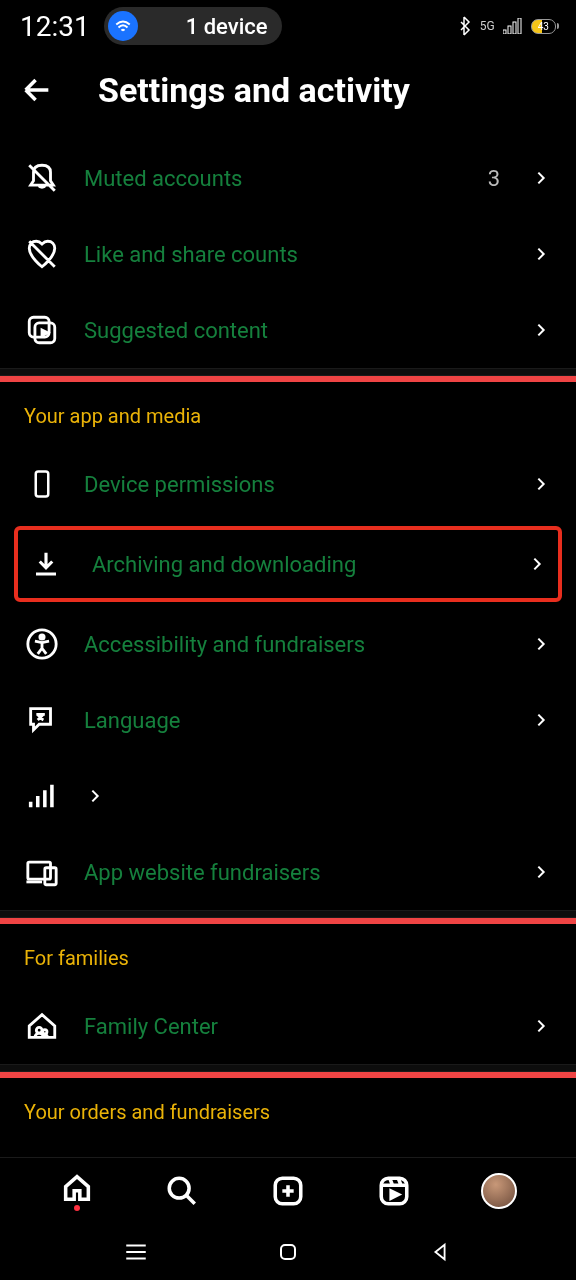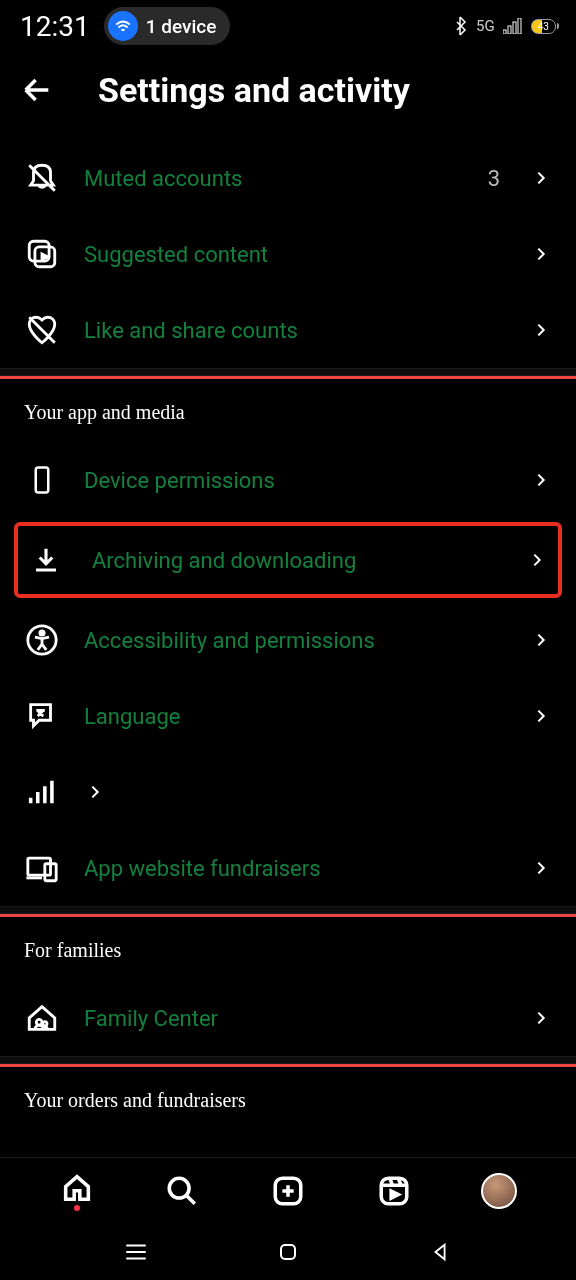--- a/index.html
+++ b/index.html
@@ -31,21 +31,21 @@
 }
 .wifi-circle {
   width: 30px;
   height: 30px;
   background: #1a73ff;
   border-radius: 50%;
   display: flex;
   align-items: center;
   justify-content: center;
 }
-.device-text { font-size: 19px; font-weight: 500; }
+.device-text { font-size: 22px; font-weight: 500; margin-left: 40px; }
 .status-right { display: flex; align-items: center; gap: 8px; }
 .battery-pill {
   border: 1.5px solid #999;
   border-radius: 7px;
   padding: 1px 6px;
   font-size: 10px;
   position: relative;
   background: linear-gradient(to right, #f5c518 43%, transparent 43%);
 }
 .battery-pill::after {
@@ -61,25 +61,24 @@
 .header {
   display: flex;
   align-items: center;
   padding: 18px 20px 30px;
   gap: 24px;
 }
 .back-arrow { width: 34px; height: 34px; display: flex; align-items: center; justify-content: center; }
 .header-title { font-size: 34px; font-weight: 700; flex: 1; text-align: left; margin-left: 20px; }
 .section { padding: 0; }
 .section-header {
-  color: #ffffff;
+  color: #eab308;
   font-size: 20px;
   padding: 22px 24px 18px;
-  border-top: 3px solid #ef4444;
-  font-family: Liberation Serif, serif;
+  border-top: 6px solid #ef4444;
 }
 .divider { height: 8px; background: #0d0d0d; border-top: 1px solid #1a1a1a; border-bottom: 1px solid #1a1a1a; }
 .setting-row {
   display: flex;
   align-items: center;
   padding: 20px 24px;
   gap: 24px;
 }
 .setting-row.highlighted {
   border: 4px solid #e82e1e;
@@ -140,21 +139,21 @@
             <path d="M3 10 Q12 2 21 10 M6 14 Q12 8 18 14 M10 18 Q12 16 14 18"></path>
           </svg>
       </div>
       <span class="device-text">1 device</span>
     </div>
   </div>
   <div class="status-right">
     <svg width="16" height="20" viewBox="0 0 12 20" stroke="#ccc" stroke-width="1.5">
         <path d="M6 1 L6 19 M6 1 L11 6 L3 14 M6 19 L11 14 L3 6"></path>
       </svg>
-    <span style="font-size:15px;color:#ccc">5G</span>
+    <span style="font-size:12px;color:#ccc">5G</span>
     <svg width="20" height="16" viewBox="0 0 20 16" fill="#ccc" stroke="none">
         <rect x="0" y="12" width="3" height="4"></rect>
         <rect x="5" y="8" width="3" height="8"></rect>
         <rect x="10" y="4" width="3" height="12"></rect>
         <rect x="15" y="0" width="3" height="16"></rect>
       </svg>
     <span class="battery-pill">43</span>
   </div>
 </div>
 
@@ -169,20 +168,34 @@
 
 <div class="section">
   <div class="setting-row">
     <div class="row-icon">
       <svg width="34" height="34" viewBox="0 0 24 24" stroke-width="2">
           <path d="M6 8 C6 4 9 3 12 3 C15 3 18 4 18 8 L18 14 L20 17 H4 L6 14 Z M10 17 C10 19 14 19 14 17 M3 3 L21 21"></path>
         </svg>
     </div>
     <span class="row-label">Muted accounts</span>
     <span class="row-value">3</span>
+    <div class="chevron">
+        <svg width="16" height="16" viewBox="0 0 24 24" stroke="#999" stroke-width="3">
+          <path d="M8 4 L16 12 L8 20"></path>
+        </svg>
+      </div>
+  </div>
+
+  <div class="setting-row">
+    <div class="row-icon">
+      <svg width="34" height="34" viewBox="0 0 24 24" stroke-width="2">
+          <path d="M12 21 C12 21 3 14 3 8 C3 5 5 3 8 3 C10 3 12 5 12 5 C12 5 14 3 16 3 C19 3 21 5 21 8 C21 14 12 21 12 21 Z M3 3 L21 21"></path>
+        </svg>
+    </div>
+    <span class="row-label">Like and share counts</span>
     <div class="chevron">
         <svg width="16" height="16" viewBox="0 0 24 24" stroke="#999" stroke-width="3">
           <path d="M8 4 L16 12 L8 20"></path>
         </svg>
       </div>
   </div>
 
   <div class="setting-row">
     <div class="row-icon">
       <svg width="34" height="34" viewBox="0 0 24 24" stroke-width="2">
@@ -191,34 +204,20 @@
           <path d="M12 12 L16 14 L12 16 Z" fill="#fff"></path>
         </svg>
     </div>
     <span class="row-label">Suggested content</span>
     <div class="chevron">
         <svg width="16" height="16" viewBox="0 0 24 24" stroke="#999" stroke-width="3">
           <path d="M8 4 L16 12 L8 20"></path>
         </svg>
       </div>
   </div>
-
-  <div class="setting-row">
-    <div class="row-icon">
-      <svg width="34" height="34" viewBox="0 0 24 24" stroke-width="2">
-          <path d="M12 21 C12 21 3 14 3 8 C3 5 5 3 8 3 C10 3 12 5 12 5 C12 5 14 3 16 3 C19 3 21 5 21 8 C21 14 12 21 12 21 Z M3 3 L21 21"></path>
-        </svg>
-    </div>
-    <span class="row-label">Like and share counts</span>
-    <div class="chevron">
-        <svg width="16" height="16" viewBox="0 0 24 24" stroke="#999" stroke-width="3">
-          <path d="M8 4 L16 12 L8 20"></path>
-        </svg>
-      </div>
-  </div>
 </div>
 
 <div class="divider"></div>
 
 <div class="section-header">Your app and media</div>
 
 <div class="setting-row">
   <div class="row-icon">
     <svg width="30" height="34" viewBox="0 0 24 24" stroke-width="2">
         <rect x="7" y="2" width="10" height="20" rx="2"></rect>
@@ -247,21 +246,21 @@
 </div>
 
 <div class="setting-row">
   <div class="row-icon">
     <svg width="34" height="34" viewBox="0 0 24 24" stroke-width="2">
         <circle cx="12" cy="12" r="10"></circle>
         <circle cx="12" cy="7" r="1.5" fill="#fff"></circle>
         <path d="M7 10 L12 11 L17 10 M12 11 L12 15 M12 15 L9 19 M12 15 L15 19"></path>
       </svg>
   </div>
-  <span class="row-label">Accessibility and permissions</span>
+  <span class="row-label">Accessibility and fundraisers</span>
   <div class="chevron">
       <svg width="16" height="16" viewBox="0 0 24 24" stroke="#999" stroke-width="3">
         <path d="M8 4 L16 12 L8 20"></path>
       </svg>
     </div>
 </div>
 
 <div class="setting-row">
   <div class="row-icon">
     <svg width="34" height="34" viewBox="0 0 24 24" stroke-width="2">

